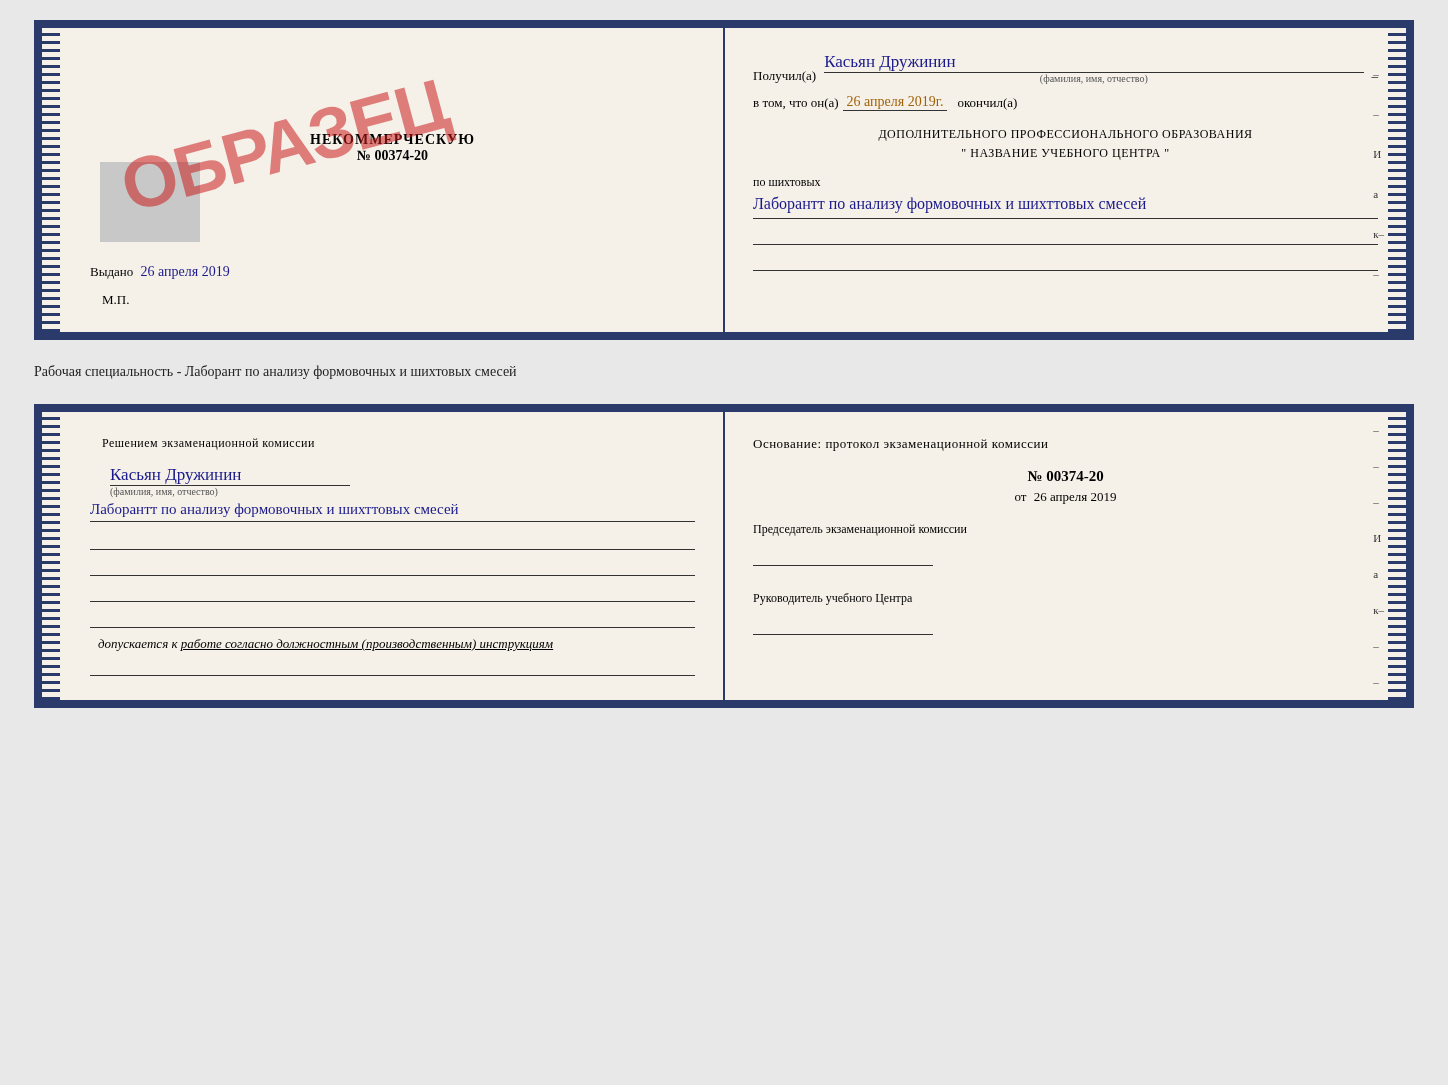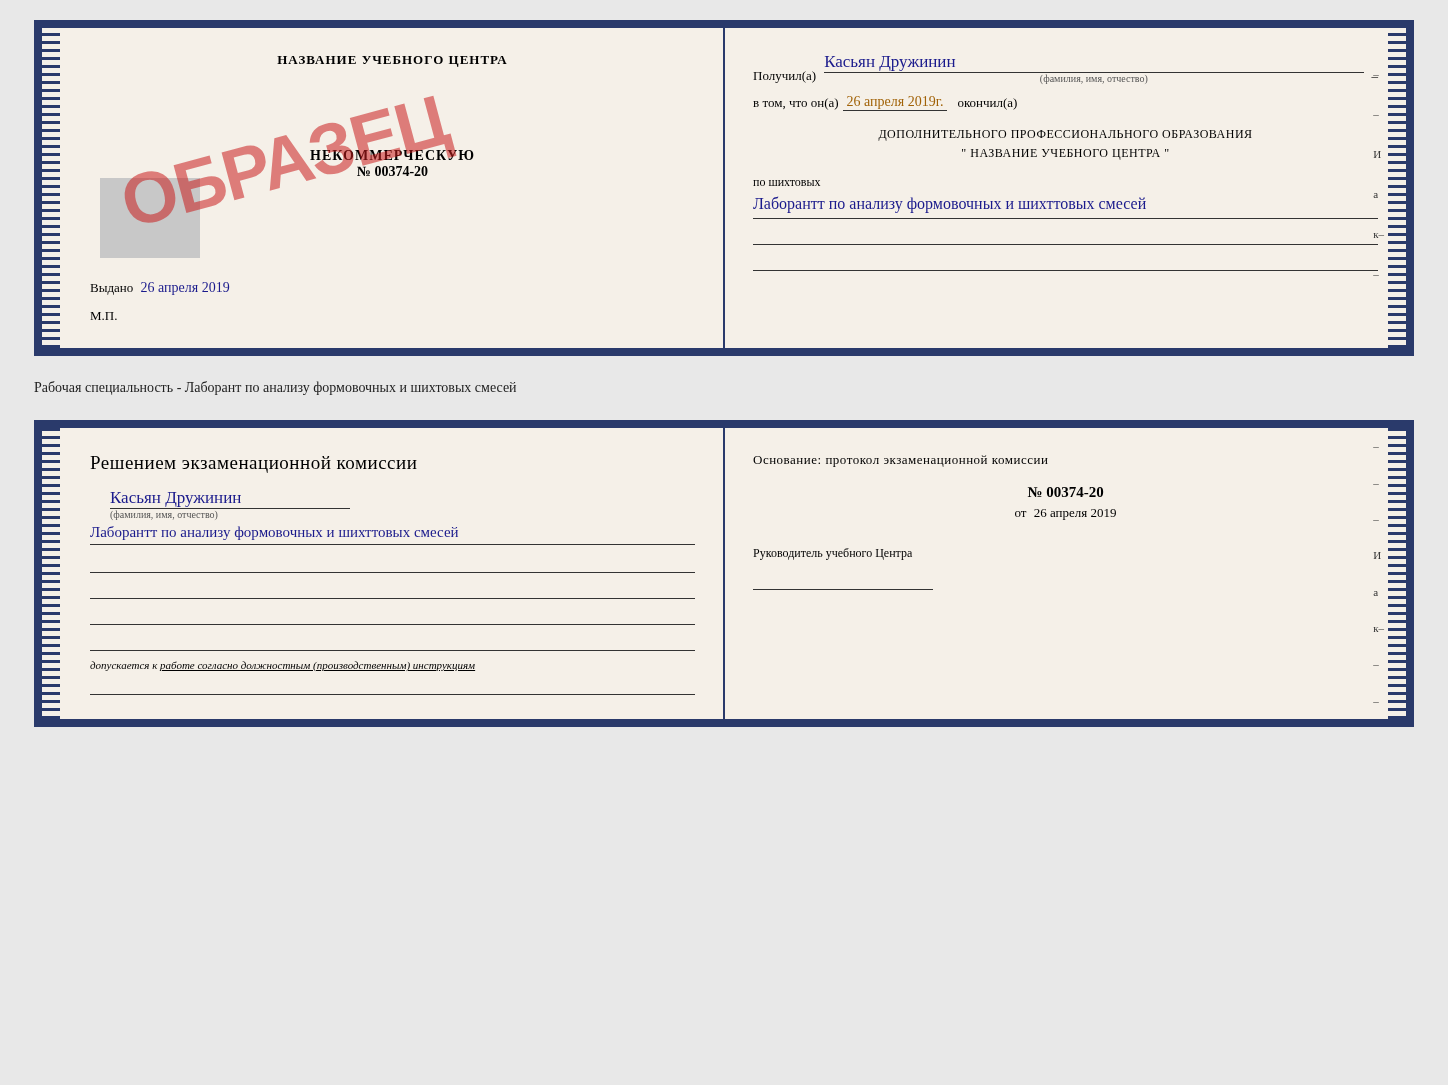--- a/index.html
+++ b/index.html
@@ -123,21 +123,21 @@
 
     .cert-vydano {
       font-size: 13px;
       margin-top: 100px;
       margin-left: 20px;
     }
 
     .cert-mp {
       font-size: 13px;
       margin-top: 12px;
-      margin-left: 20px;
+      margin-left: 32px;
     }
 
     
     .right-line {
       display: flex;
       align-items: flex-end;
       margin-bottom: 8px;
       font-size: 13px;
     }
 
@@ -201,24 +201,24 @@
       color: #222;
     }
 
     
     .bottom-doc {
       
     }
 
     
     .bottom-left-title {
-      font-size: 19px;
+      font-size: 12px;
       letter-spacing: 0.5px;
       margin-bottom: 14px;
-      margin-left: 20px;
+      margin-left: 32px;
     }
 
     .bottom-name {
       font-family: 'Segoe Script', cursive, 'Comic Sans MS';
       font-size: 17px;
       color: #1a1a8c;
       margin-left: 20px;
       border-bottom: 1px solid #333;
       display: inline-block;
       min-width: 240px;
@@ -249,22 +249,22 @@
       margin-top: 10px;
     }
 
     .bottom-line-item {
       border-bottom: 1px solid #333;
       height: 18px;
       margin-bottom: 8px;
     }
 
     .dopuskaetsya {
-      font-size: 11px;
-      margin-left: 20px;
+      font-size: 13px;
+      margin-left: 28px;
       margin-top: 8px;
       font-style: italic;
     }
 
     .dopusk-underline {
       text-decoration: underline;
     }
 
     .osnov-title {
       font-size: 13px;
@@ -312,21 +312,20 @@
       font-size: 11px;
       color: #333;
     }
   </style>
 </head>
 <body>
 
 <div class="document-section">
 
   <div class="doc-left">
-    <div class="cert-title">НАЗВАНИЕ УЧЕБНОГО ЦЕНТРА</div>
 
     <div class="cert-stamp-area">
       <div class="cert-gray-box"></div>
 
       <div class="obrazets-stamp">
         <div class="obrazets-text">ОБРАЗЕЦ</div>
       </div>
 
       <div class="cert-udost" style="margin-top: 80px;">НЕКОММЕРЧЕСКУЮ</div>
       <div class="cert-number">№ 00374-20</div>
@@ -407,20 +406,24 @@
 
   <div class="doc-right">
     <div class="osnov-title">Основание: протокол экзаменационной комиссии</div>
 
     <div class="protocol-number">№ 00374-20</div>
     <div class="protocol-date">
       <span>от</span>
       <span style="margin-left:4px;">26 апреля 2019</span>
     </div>
 
+    <div class="signature-block">
+      <div class="sig-title">Председатель экзаменационной комиссии</div>
+      <div class="sig-line"></div>
+    </div>
 
     <div class="signature-block" style="margin-top:24px;">
       <div class="sig-title">Руководитель учебного Центра</div>
       <div class="sig-line"></div>
     </div>
 
     <div class="right-side-chars">
       <span>–</span>
       <span>–</span>
       <span>–</span>

